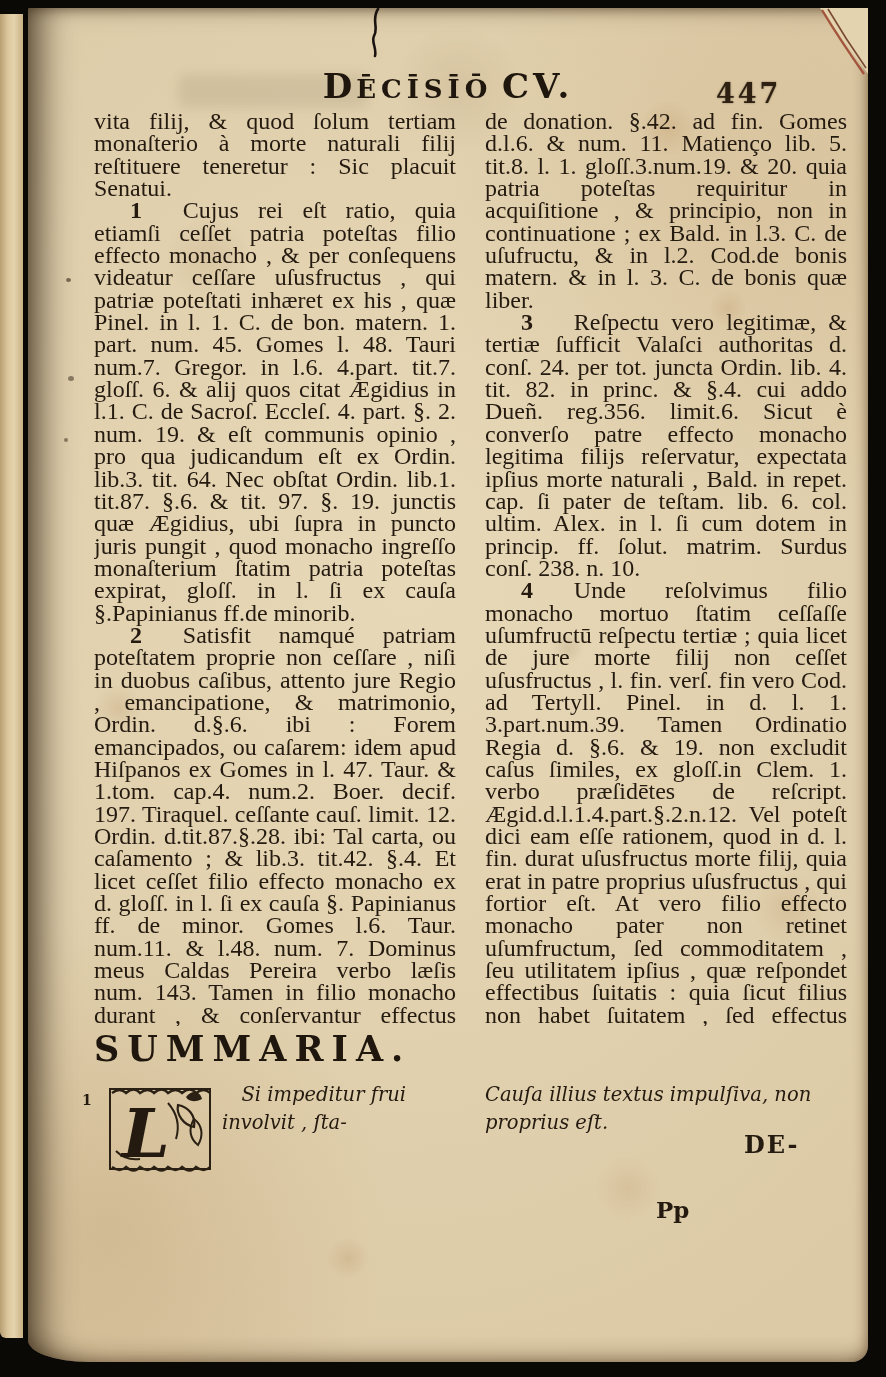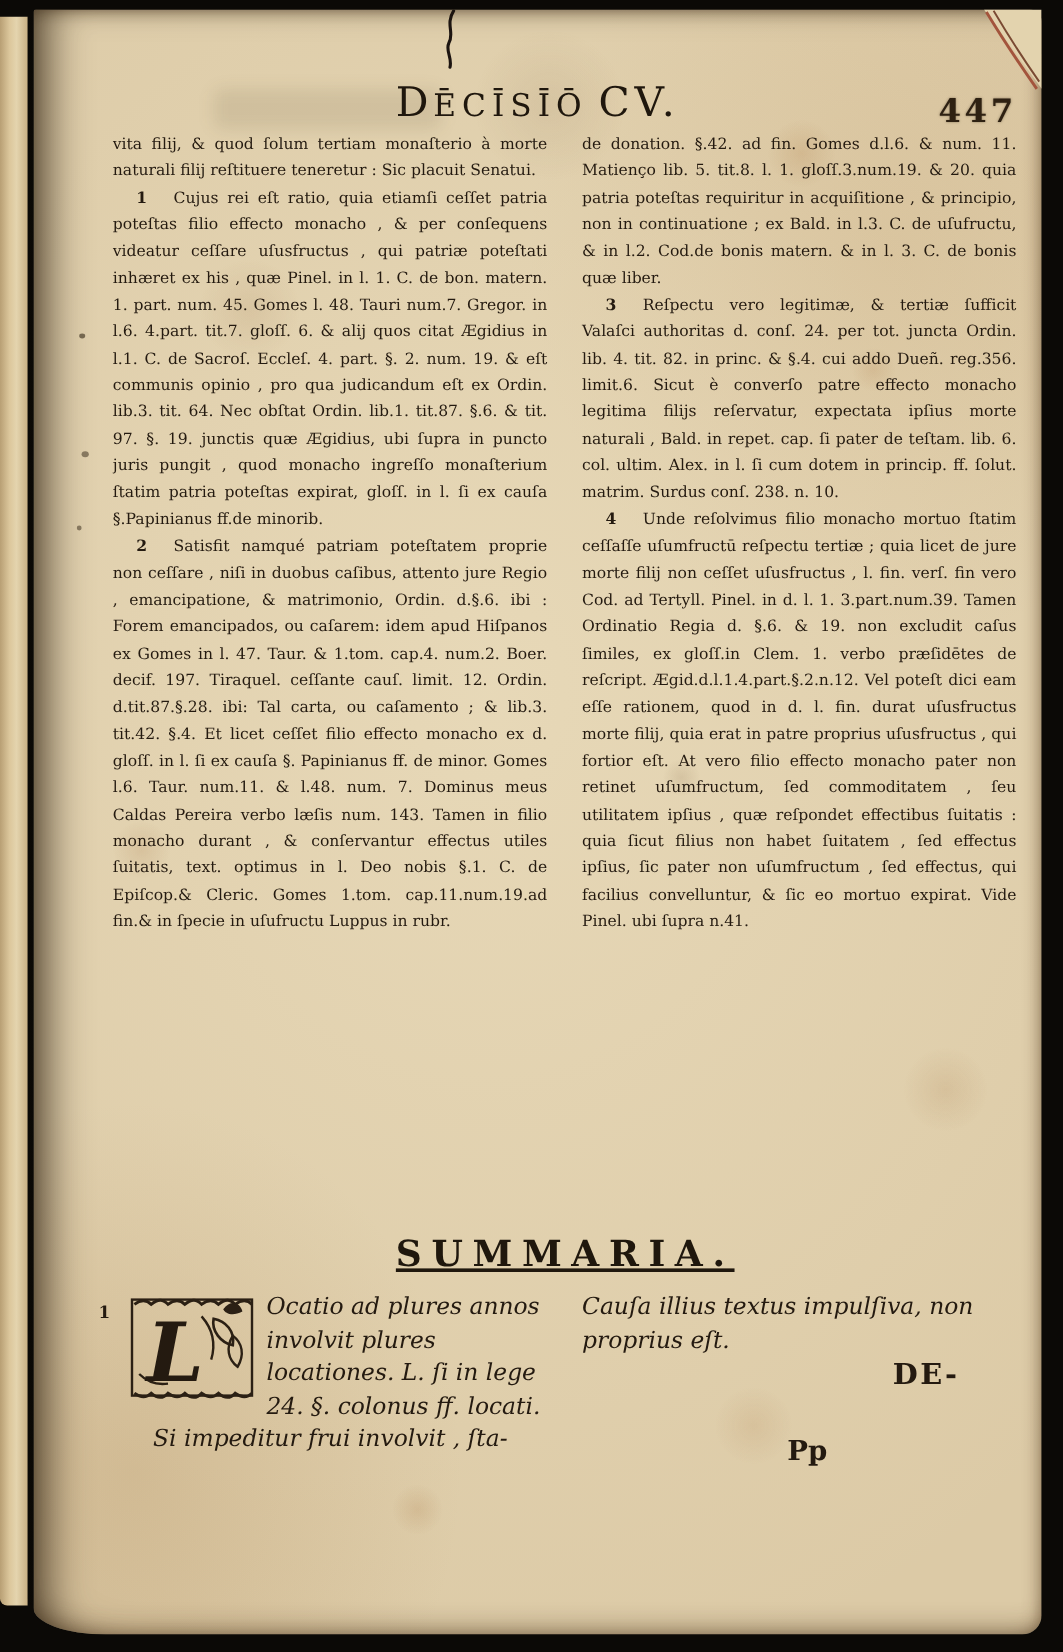--- a/index.html
+++ b/index.html
@@ -42,46 +42,46 @@
       radial-gradient(circle 30px at 320px 1250px, rgba(165,112,58,.17), rgba(165,112,58,0) 70%),
       radial-gradient(circle 46px at 600px 1180px, rgba(165,112,58,.12), rgba(165,112,58,0) 70%),
       radial-gradient(circle 22px at 540px 640px, rgba(120,90,55,.14), rgba(120,90,55,0) 70%),
       radial-gradient(circle 90px at 430px 80px, rgba(120,90,55,.10), rgba(120,90,55,0) 70%);
   }
   .ghost-head{position:absolute;left:150px;top:66px;width:190px;height:34px;
     background:rgba(70,55,30,.10);filter:blur(6px);border-radius:8px;}
   
   .running-head{
     position:absolute;left:40px;top:58px;width:760px;text-align:center;
-    color:#1f170d;letter-spacing:4px;font-weight:normal;
+    color:#1f170d;letter-spacing:4px;font-weight:bold;
   }
   .running-head .big{font-size:34px;}
   .running-head .small{font-size:26px;letter-spacing:5px;}
   .page-number{
-    position:absolute;left:754px;top:70px;font-size:27px;font-weight:bold;
+    position:absolute;left:688px;top:70px;font-size:27px;font-weight:bold;
     color:#2e2112;letter-spacing:3px;text-shadow:0 0 2px rgba(46,33,18,.5);
   }
   
   .ink-stroke{position:absolute;left:338px;top:0;}
   
   .dog-ear{position:absolute;right:0;top:0;}
   
   .main-text{
     position:absolute;left:66px;top:102px;width:754px;height:916px;
     display:flex;gap:29px;overflow:hidden;
-    color:#241a10;font-size:13px;line-height:22.35px;text-align:justify;
+    color:#241a10;font-size:24px;line-height:22.35px;text-align:justify;font-family:Liberation Serif, serif;
   }
   .col{width:362px;}
   .para{margin:0;}
   .pnum{margin-left:1.5em;margin-right:1.7em;font-weight:bold;}
   
   .summaria{position:absolute;left:66px;top:1020px;width:754px;color:#241a10;}
   .summaria-heading{
-    text-align:center;font-size:30px;letter-spacing:8px;color:#1f170d;
-    margin:0 0 12px 0;font-weight:bold;text-decoration:underline;
+    text-align:left;font-size:35px;letter-spacing:8px;color:#1f170d;
+    margin:0 0 12px 0;font-weight:bold;
   }
   .summaria-cols{display:flex;gap:29px;font-style:italic;font-size:19.5px;line-height:27.5px;}
   .sum-col{width:362px;position:relative;}
   .sum-col-left{padding-left:14px;width:348px;}
   .margin-number{
     position:absolute;left:-12px;top:6px;font-size:14px;font-style:normal;font-weight:bold;
   }
   .woodcut{
     float:left;width:104px;height:88px;margin:4px 10px 2px 0;position:relative;
   }
@@ -151,21 +151,20 @@
             <path d="M78 12 c 6 -8 14 -6 16 2 c -8 4 -14 2 -16 -2 z" fill="#2b2014"></path>
             <path d="M70 20 c 10 2 18 10 16 22 c -10 -2 -18 -12 -16 -22 z" fill="none" stroke="#2b2014" stroke-width="2.2"></path>
             <path d="M60 18 q 14 16 8 36" fill="none" stroke="#2b2014" stroke-width="2"></path>
             <path d="M86 34 c 8 6 10 16 4 26 c -8 -6 -10 -16 -4 -26 z" fill="none" stroke="#2b2014" stroke-width="2"></path>
             <path d="M8 66 q 10 10 24 8" fill="none" stroke="#2b2014" stroke-width="2"></path>
             <text x="14" y="72" font-family="DejaVu Serif, serif" font-size="68" font-weight="bold" fill="#241a10">L</text>
           </svg>
         </div>
         <div>
 
-            <p class="sum-item flush"><span>Ocatio ad plures annos involvit plures locationes. L. ſi in lege 24. §. colonus ff. locati.</span></p>
 
             <p class="sum-item"><span>Si impeditur frui involvit , ſta-</span></p>
           </div>
       </div>
       <div class="sum-col sum-col-right">
 
 
 
           <p class="sum-item"><span>Cauſa illius textus impulſiva, non proprius eſt.</span></p>
         </div>

